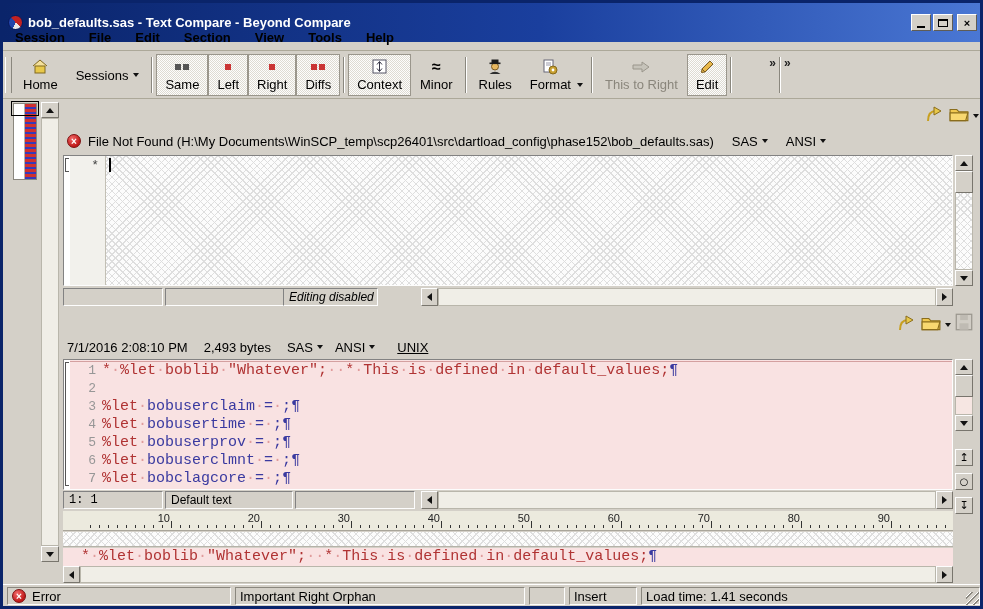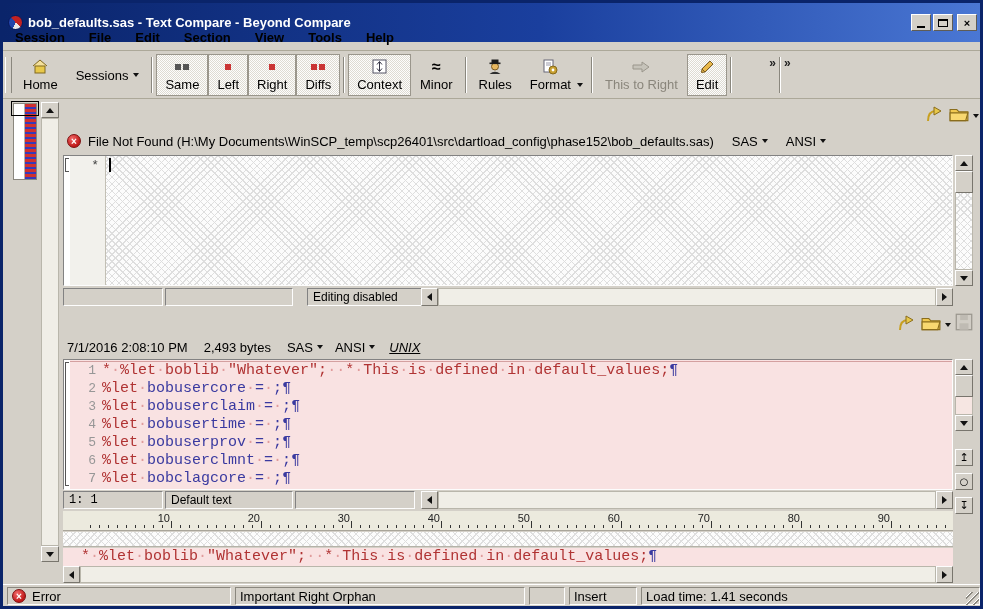--- a/index.html
+++ b/index.html
@@ -281,21 +281,21 @@
       <span class="tri-up"></span>
     </div>
   <div class="track hatch" style="left:952px;top:168px;width:18px;height:99px;"></div>
   <div class="sb" style="left:952px;top:168px;width:18px;height:22px;"></div>
   <div class="sb" style="left:952px;top:267px;width:18px;height:16px;">
       <span class="tri-dn"></span>
     </div>
 
   <div class="seg" style="left:60px;top:285px;width:100px;"></div>
   <div class="seg" style="left:162px;top:285px;width:128px;"></div>
-  <div class="seg" style="left:304px;top:285px;width:119px;">Editing disabled</div>
+  <div class="seg" style="left:280px;top:285px;width:95px;font-style:italic;">Editing disabled</div>
   <div class="sb" style="left:418px;top:285px;width:17px;height:18px;">
       <span class="tri-left"></span>
     </div>
   <div class="track" style="left:435px;top:285px;width:498px;height:18px;"></div>
   <div class="sb" style="left:933px;top:285px;width:17px;height:18px;">
       <span class="tri-right"></span>
     </div>
 
   <span style="position:absolute;left:894px;top:311px;">
     <svg width="20" height="18" viewBox="0 0 20 18">
@@ -322,30 +322,30 @@
     <span>7/1/2016 2:08:10 PM</span>
     <span style="margin-left:16px;">2,493 bytes</span>
     <span class="ddflat" style="margin-left:16px;">
       <span>SAS</span>
       <span class="tri-down"></span>
     </span>
     <span class="ddflat" style="margin-left:12px;">
       <span>ANSI</span>
       <span class="tri-down"></span>
     </span>
-    <span class="underline" style="margin-left:14px;font-style:italic;">UNIX</span>
+    <span class="underline" style="margin-left:22px;">UNIX</span>
   </div>
 
   <div class="editor" style="top:356px;height:131px;background:#f9e2e2;">
     <div class="spine">
         <div class="bracket" style="top:2px;height:124px;"></div>
       </div>
     <div style="position:absolute;left:6px;top:1px;right:0;border-top:1px solid #d4a0a0;">
         <div class="crow"><span class="lnum">1</span><span class="ctext"><span class="r">*</span><span class="d">·</span><span class="r">%let</span><span class="d">·</span><span class="r">boblib</span><span class="d">·</span><span class="r">"Whatever";</span><span class="d">·</span><span class="d">·</span><span class="r">*</span><span class="d">·</span><span class="r">This</span><span class="d">·</span><span class="r">is</span><span class="d">·</span><span class="r">defined</span><span class="d">·</span><span class="r">in</span><span class="d">·</span><span class="r">default_values;</span><span class="p">¶</span></span></div>
-        <div class="crow"><span class="lnum">2</span><span class="ctext"><span class="r">%let</span><span class="d">·</span><span class="b">bobusercore</span><span class="d">·</span><span class="b">=</span><span class="d">·</span><span class="b">;</span><span class="p">¶</span></span></div>
+        <div class="crow"><span class="lnum">2</span></div>
         <div class="crow"><span class="lnum">3</span><span class="ctext"><span class="r">%let</span><span class="d">·</span><span class="b">bobuserclaim</span><span class="d">·</span><span class="b">=</span><span class="d">·</span><span class="b">;</span><span class="p">¶</span></span></div>
         <div class="crow"><span class="lnum">4</span><span class="ctext"><span class="r">%let</span><span class="d">·</span><span class="b">bobusertime</span><span class="d">·</span><span class="b">=</span><span class="d">·</span><span class="b">;</span><span class="p">¶</span></span></div>
         <div class="crow"><span class="lnum">5</span><span class="ctext"><span class="r">%let</span><span class="d">·</span><span class="b">bobuserprov</span><span class="d">·</span><span class="b">=</span><span class="d">·</span><span class="b">;</span><span class="p">¶</span></span></div>
         <div class="crow"><span class="lnum">6</span><span class="ctext"><span class="r">%let</span><span class="d">·</span><span class="b">bobuserclmnt</span><span class="d">·</span><span class="b">=</span><span class="d">·</span><span class="b">;</span><span class="p">¶</span></span></div>
         <div class="crow"><span class="lnum">7</span><span class="ctext"><span class="r">%let</span><span class="d">·</span><span class="b">bobclagcore</span><span class="d">·</span><span class="b">=</span><span class="d">·</span><span class="b">;</span><span class="p">¶</span></span></div>
       </div>
   </div>
 
   <div class="sb" style="left:952px;top:356px;width:18px;height:16px;">
       <span class="tri-up"></span>

